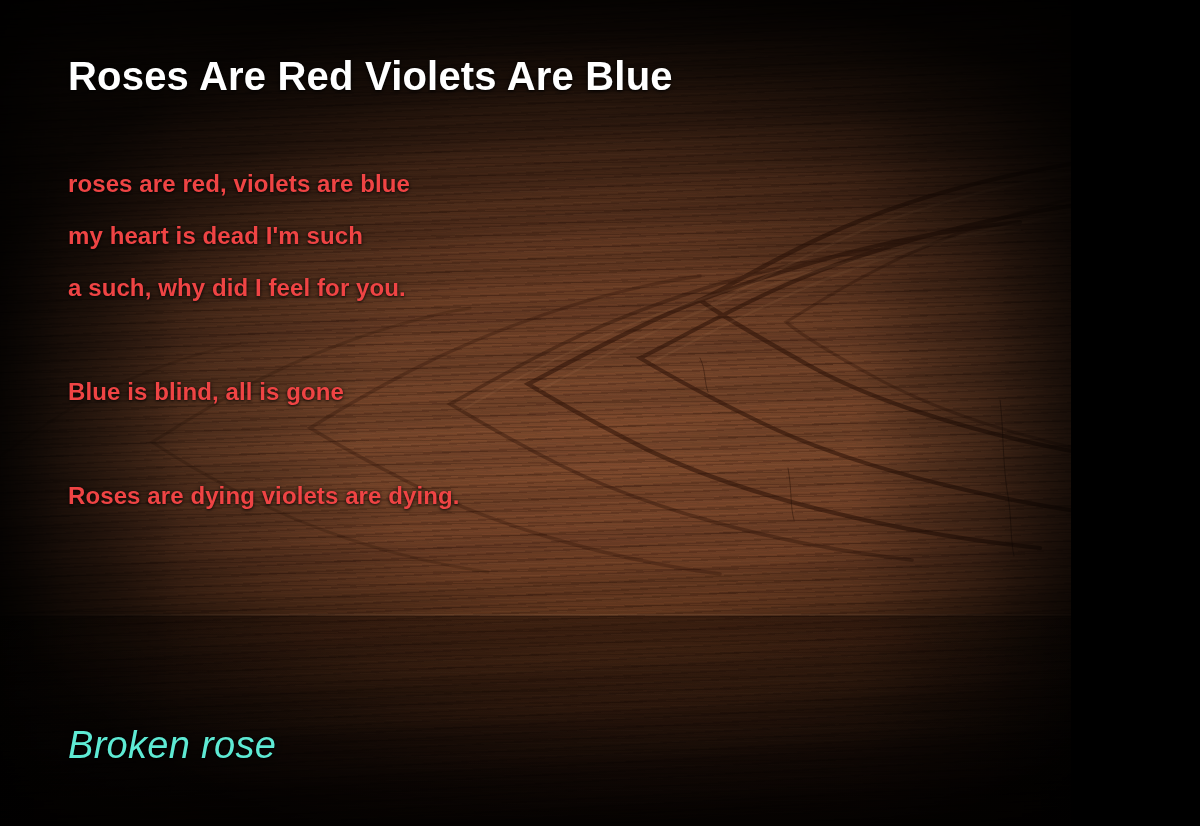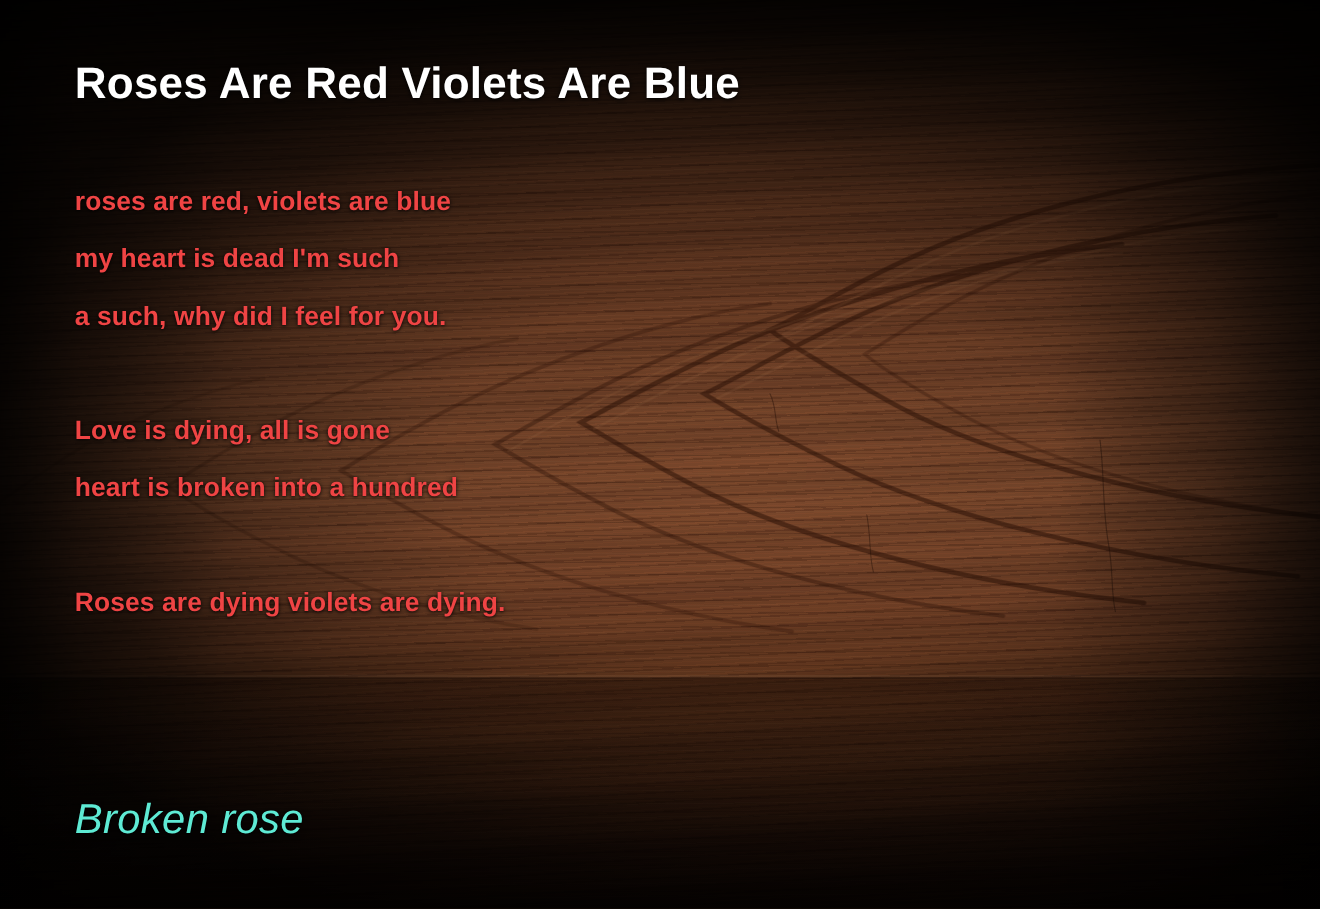--- a/index.html
+++ b/index.html
@@ -7,21 +7,21 @@
     margin: 0;
     padding: 0;
     background: #000;
   }
   body {
     font-family: "Liberation Sans", sans-serif;
   }
 
   #poem-card {
     position: relative;
-    width: 1200px;
+    width: 1071px;
     height: 826px;
     overflow: hidden;
     background-color: #3a2014;
     isolation: isolate;
   }
 
   
 
   
   .wood-base {
@@ -271,22 +271,21 @@
 
     <div class="poem-body">
 
       <div class="stanza">
         <div class="poem-line">roses are red, violets are blue</div>
         <div class="poem-line">my heart is dead I'm such</div>
         <div class="poem-line">a such, why did I feel for you.</div>
       </div>
 
       <div class="stanza">
-        <div class="poem-line">Love is dying, all is gone</div>
-        <div class="poem-line">heart is broken into a hundred</div>
+        <div class="poem-line">Blue is blind, all is gone</div>
       </div>
 
       <div class="stanza">
         <div class="poem-line">Roses are dying violets are dying.</div>
       </div>
 
     </div>
 
     <div class="poem-signature">Broken rose</div>
 

